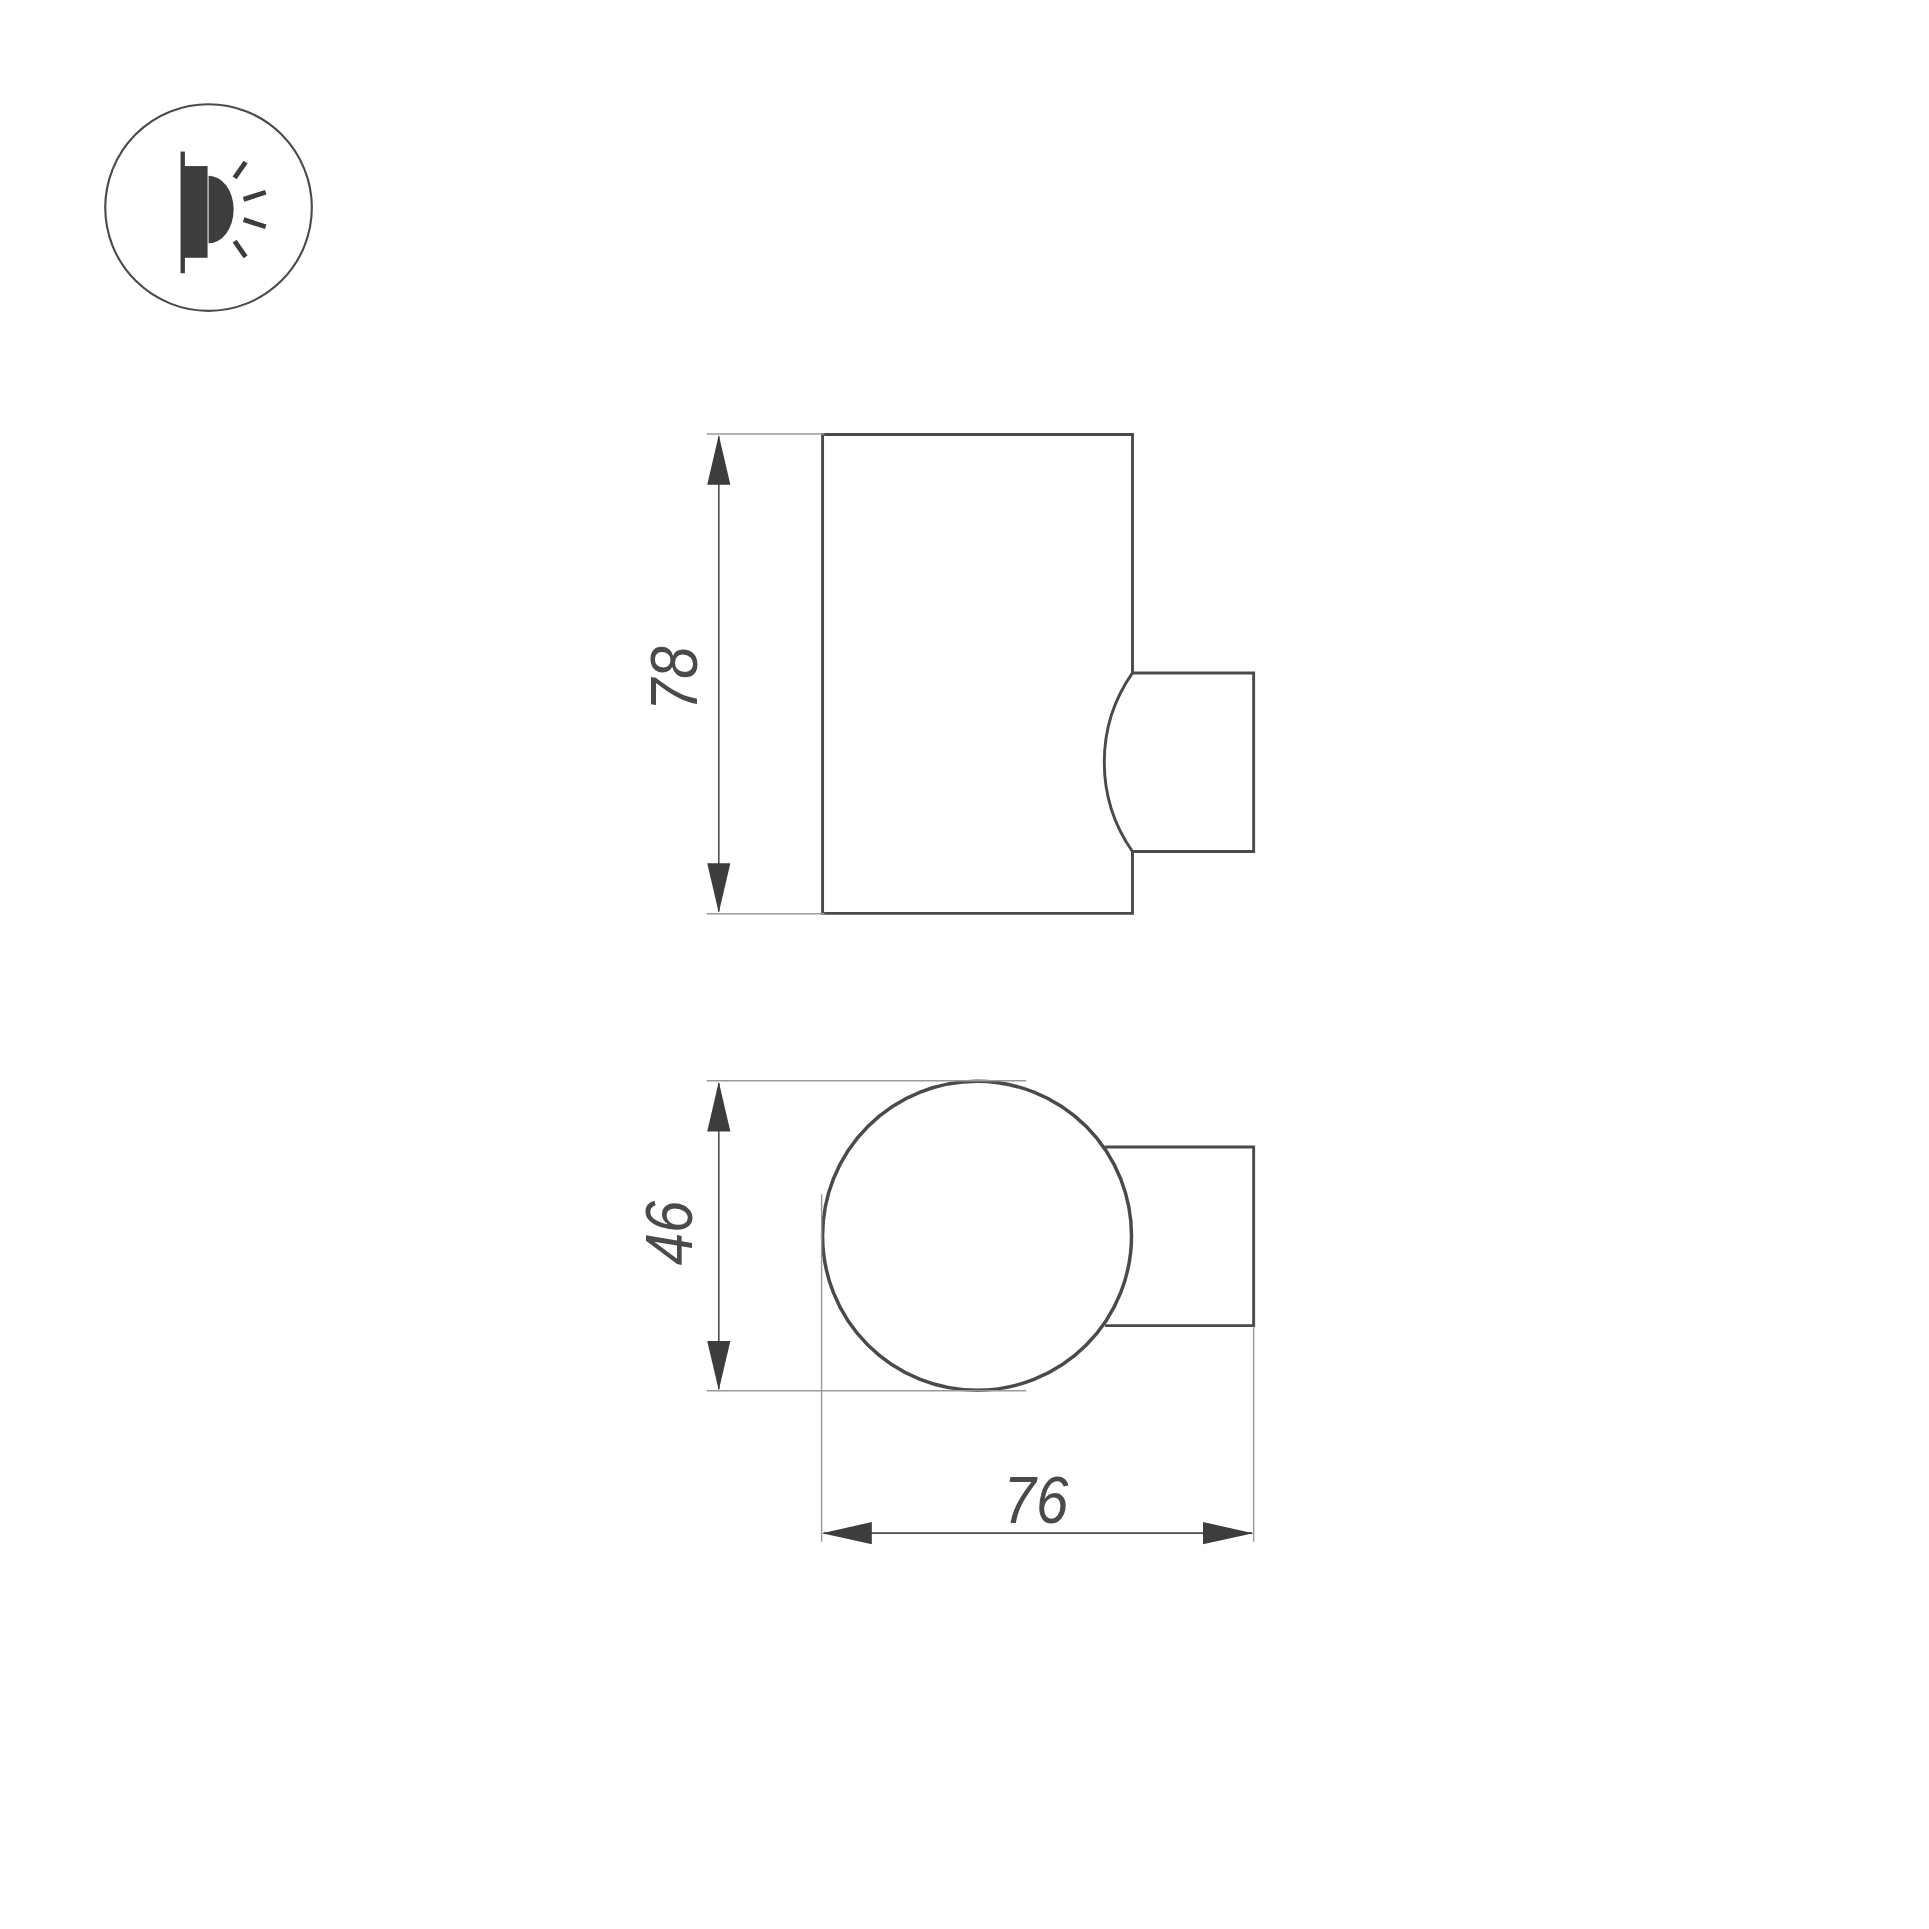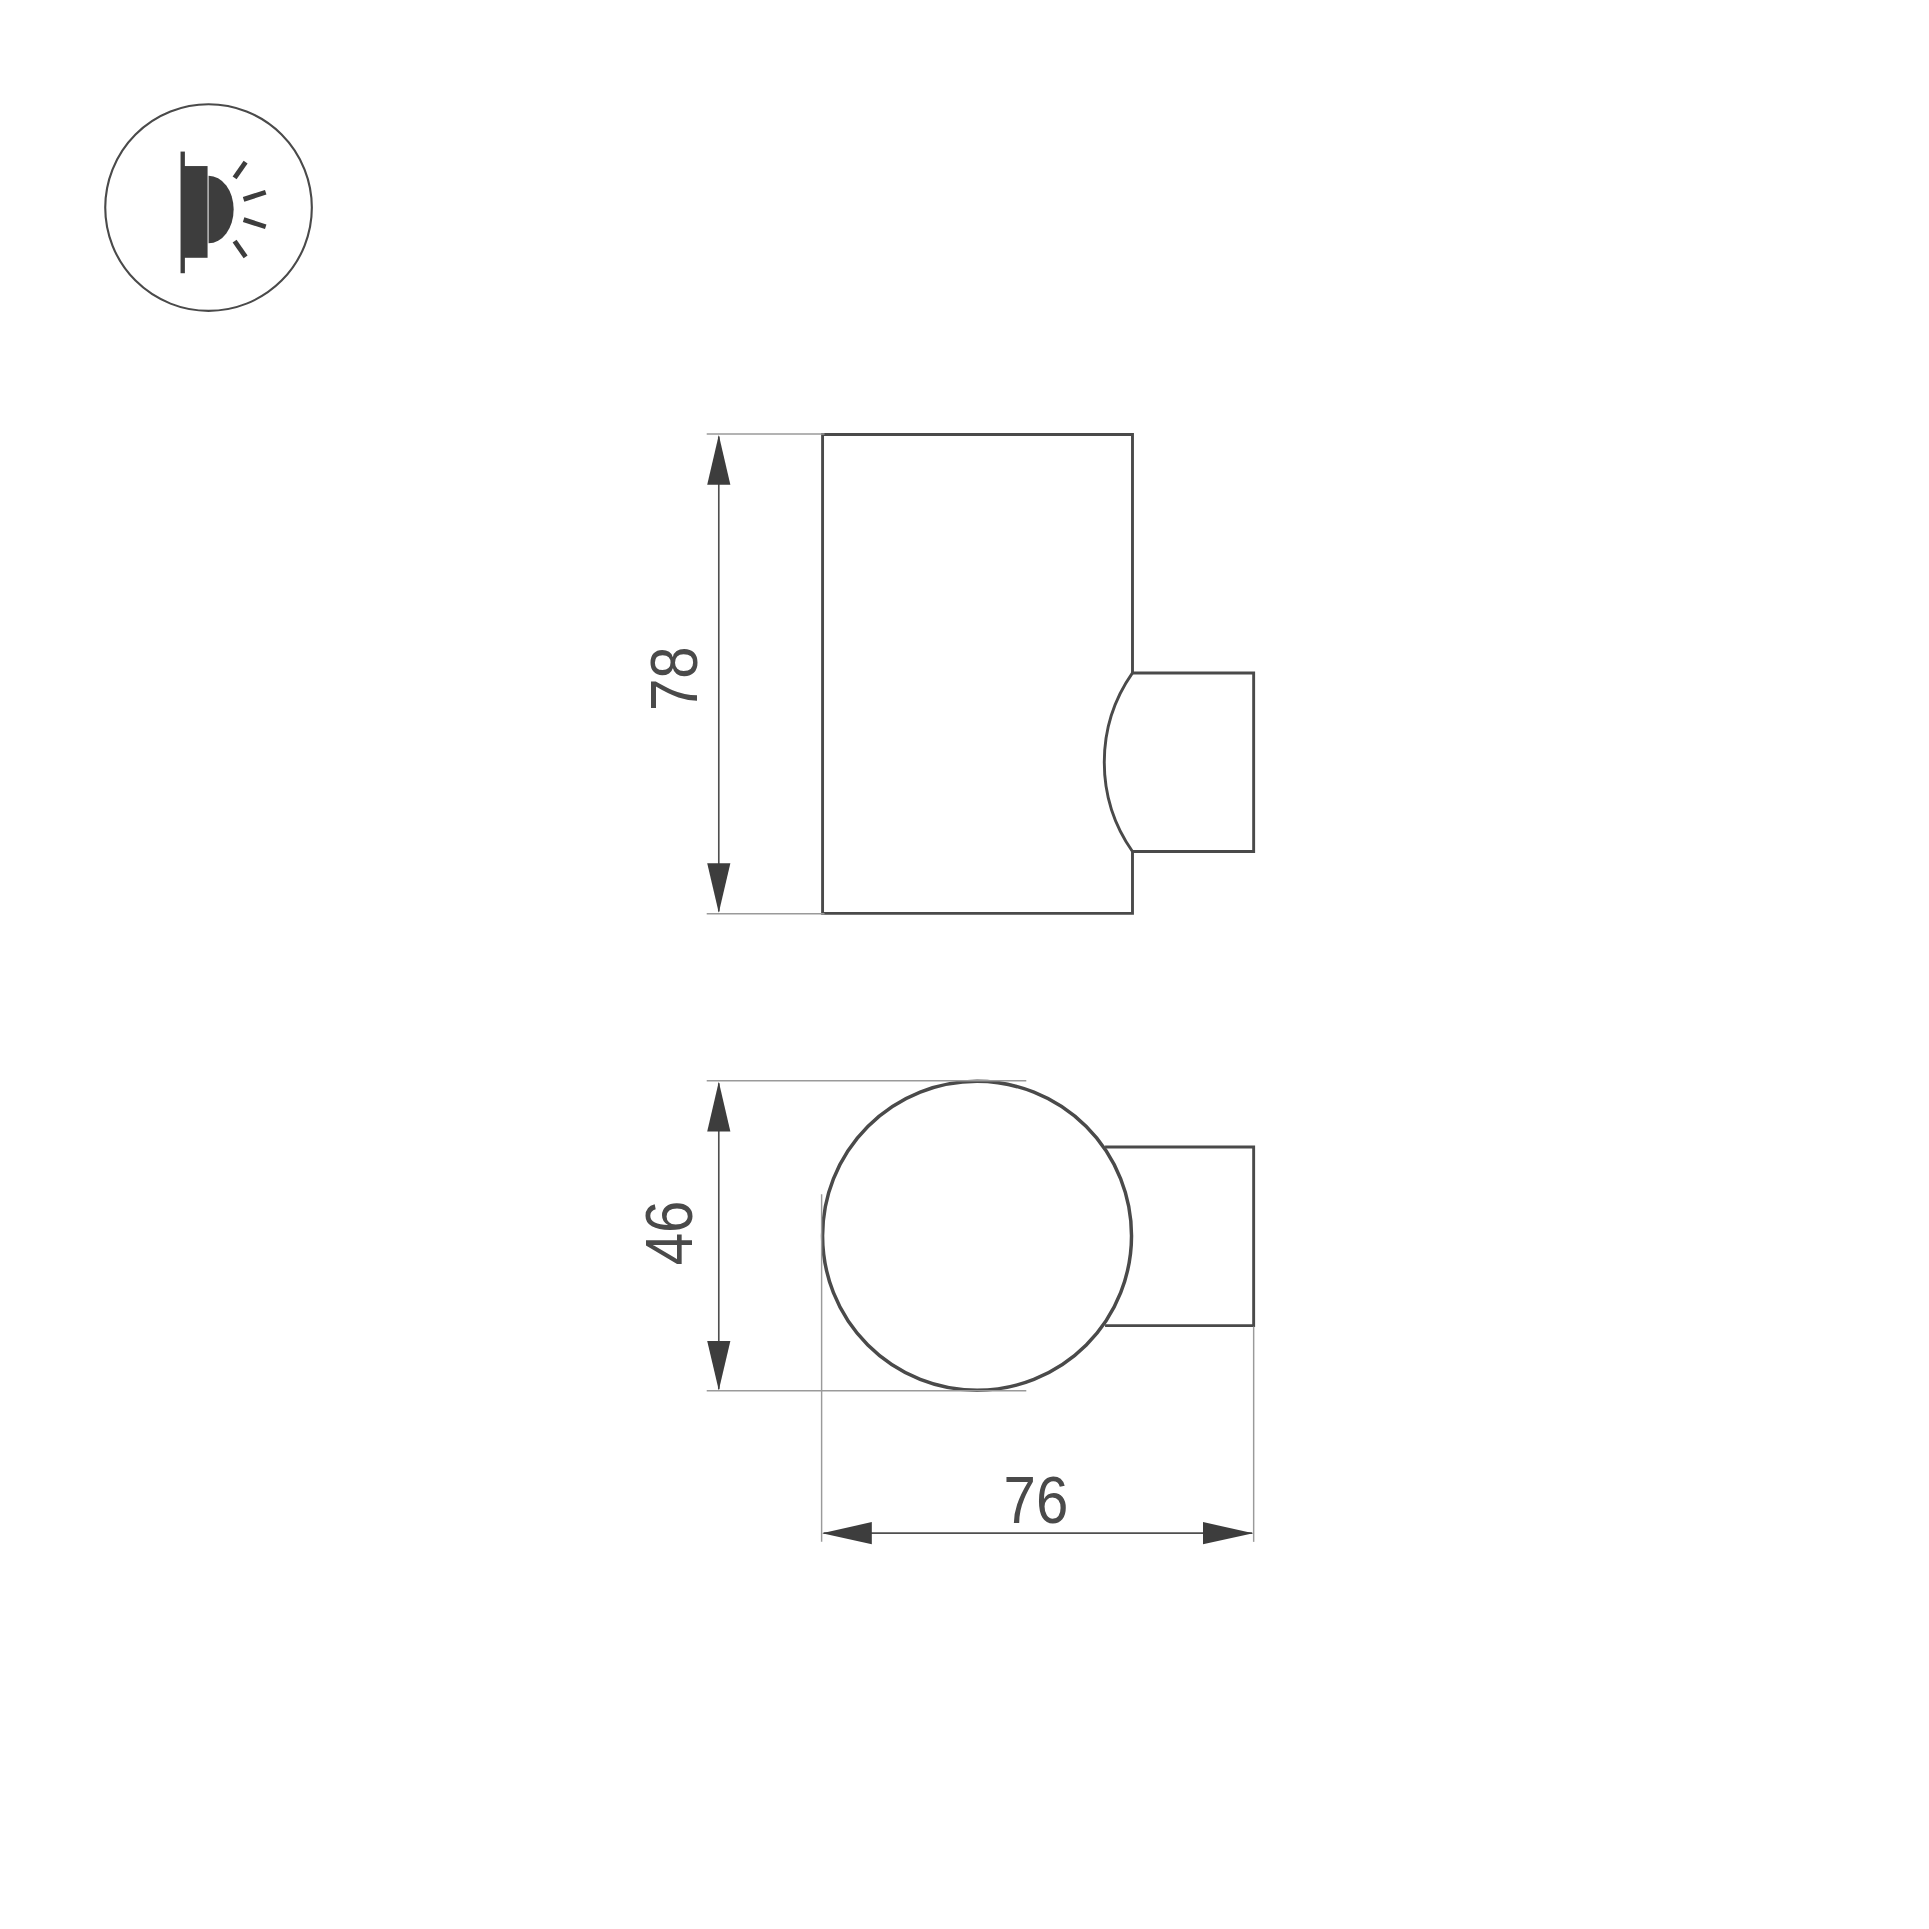--- a/index.html
+++ b/index.html
@@ -10,21 +10,21 @@
     --arrow: #3d3d3d;
     --text: #4a4a4a;
     --icon: #3d3d3d;
   }
   html, body { margin: 0; padding: 0; }
   body {
     width: 1929px; height: 1929px;
     background: var(--bg);
     font-family: "Liberation Sans", sans-serif;
   }
-  .canvas { position: relative; width: 1929px; height: 1929px; }
+  .canvas { position: relative; width: 1929px; height: 1929px; font-style: italic; }
   svg { display: block; width: 1929px; height: 1929px; }
 
   .shape    { fill: none; stroke: var(--outline); stroke-width: 3; }
   .shape-thick { fill: none; stroke: var(--outline); stroke-width: 3.6; }
   .ext      { fill: none; stroke: var(--ext); stroke-width: 1.5; }
   .dim      { fill: none; stroke: var(--dim); stroke-width: 1.7; }
   .arrow    { fill: var(--arrow); stroke: none; }
   .dim-text {
     fill: var(--text);
     font-family: "Liberation Sans", sans-serif;

